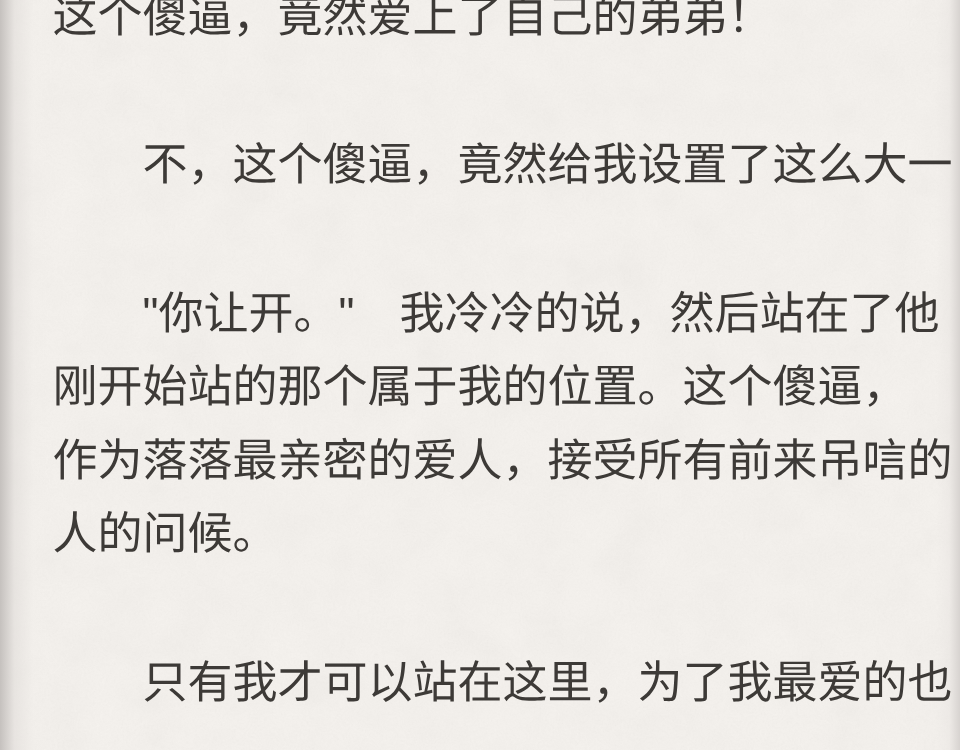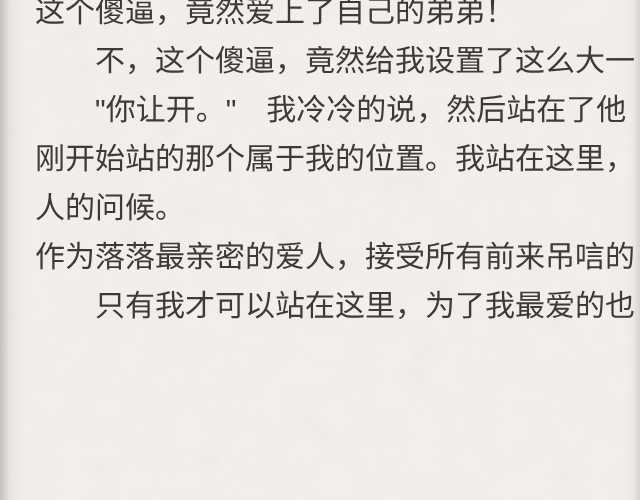--- a/index.html
+++ b/index.html
@@ -53,20 +53,21 @@
     top: -13px;
     left: 35px;
     width: 600px;
     font-size: 30px;
     line-height: 49px;
     font-weight: 500;
     color: var(--text-color, #3d3a37);
     letter-spacing: 0;
   }
   .para + .para {
+    margin-top: 50px;
   }
   .line {
     white-space: nowrap;
     height: 49px;
   }
   .line.indent {
     padding-left: 60px;
   }
 </style>
 </head>
@@ -94,22 +95,22 @@
 
   <div class="text-block">
       <div class="para">
         <div class="line">这个傻逼，竟然爱上了自己的弟弟！</div>
       </div>
       <div class="para">
         <div class="line indent">不，这个傻逼，竟然给我设置了这么大一</div>
       </div>
       <div class="para">
         <div class="line indent">"你让开。"　我冷冷的说，然后站在了他</div>
-        <div class="line">刚开始站的那个属于我的位置。我站在这里，</div>
+        <div class="line">刚开始站的那个属于我的位置。这个傻逼，</div>
+        <div class="line">作为落落最亲密的爱人，接受所有前来吊唁的</div>
         <div class="line">人的问候。</div>
-        <div class="line">作为落落最亲密的爱人，接受所有前来吊唁的</div>
       </div>
       <div class="para">
         <div class="line indent">只有我才可以站在这里，为了我最爱的也</div>
       </div>
     </div>
 
 </div>
 
 </body></html>

